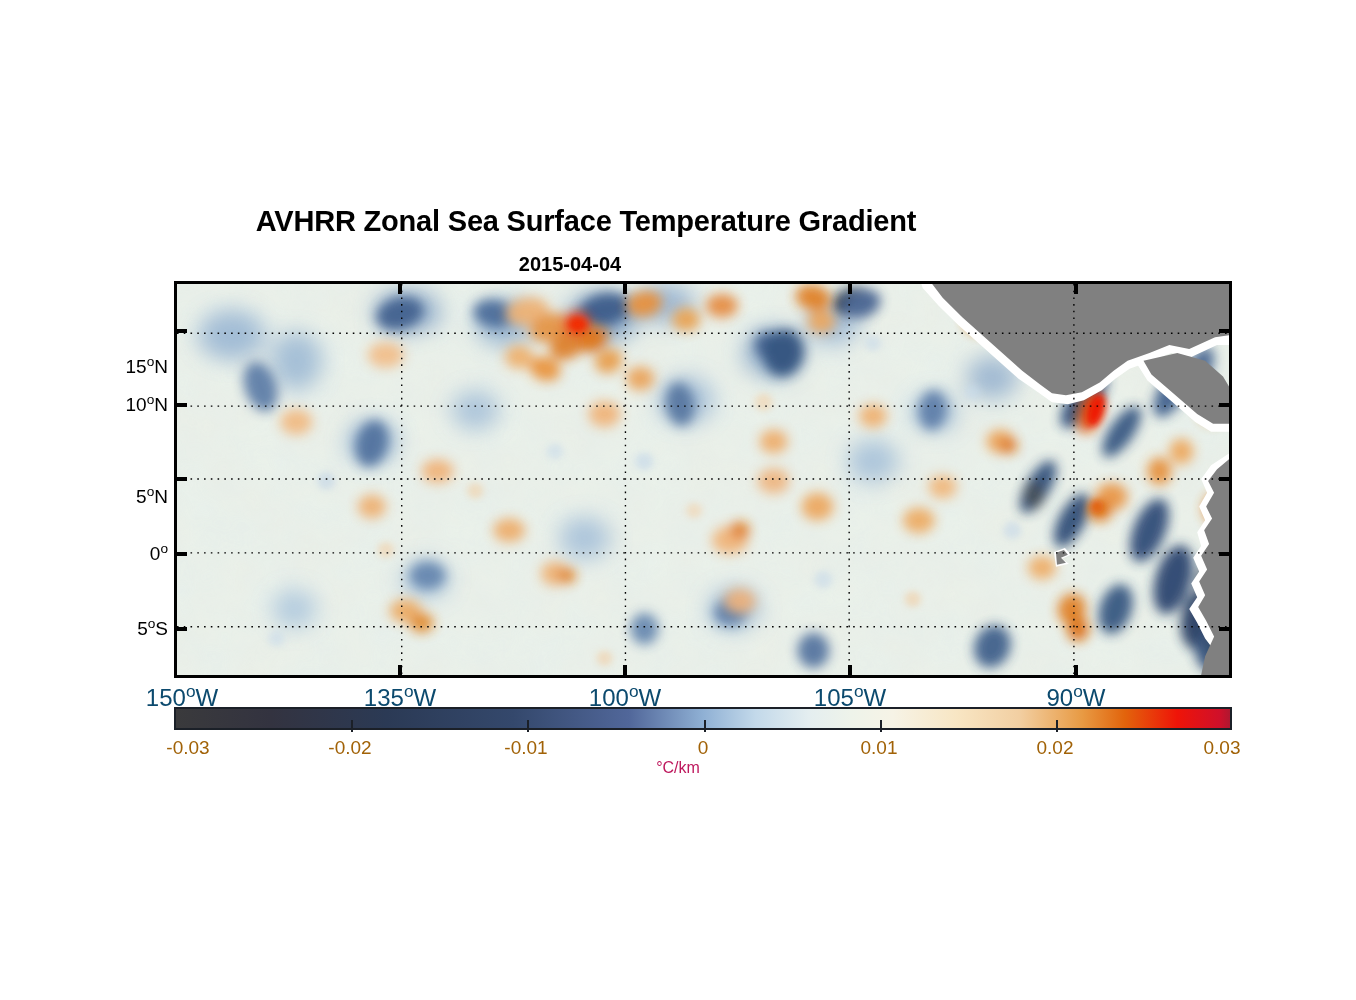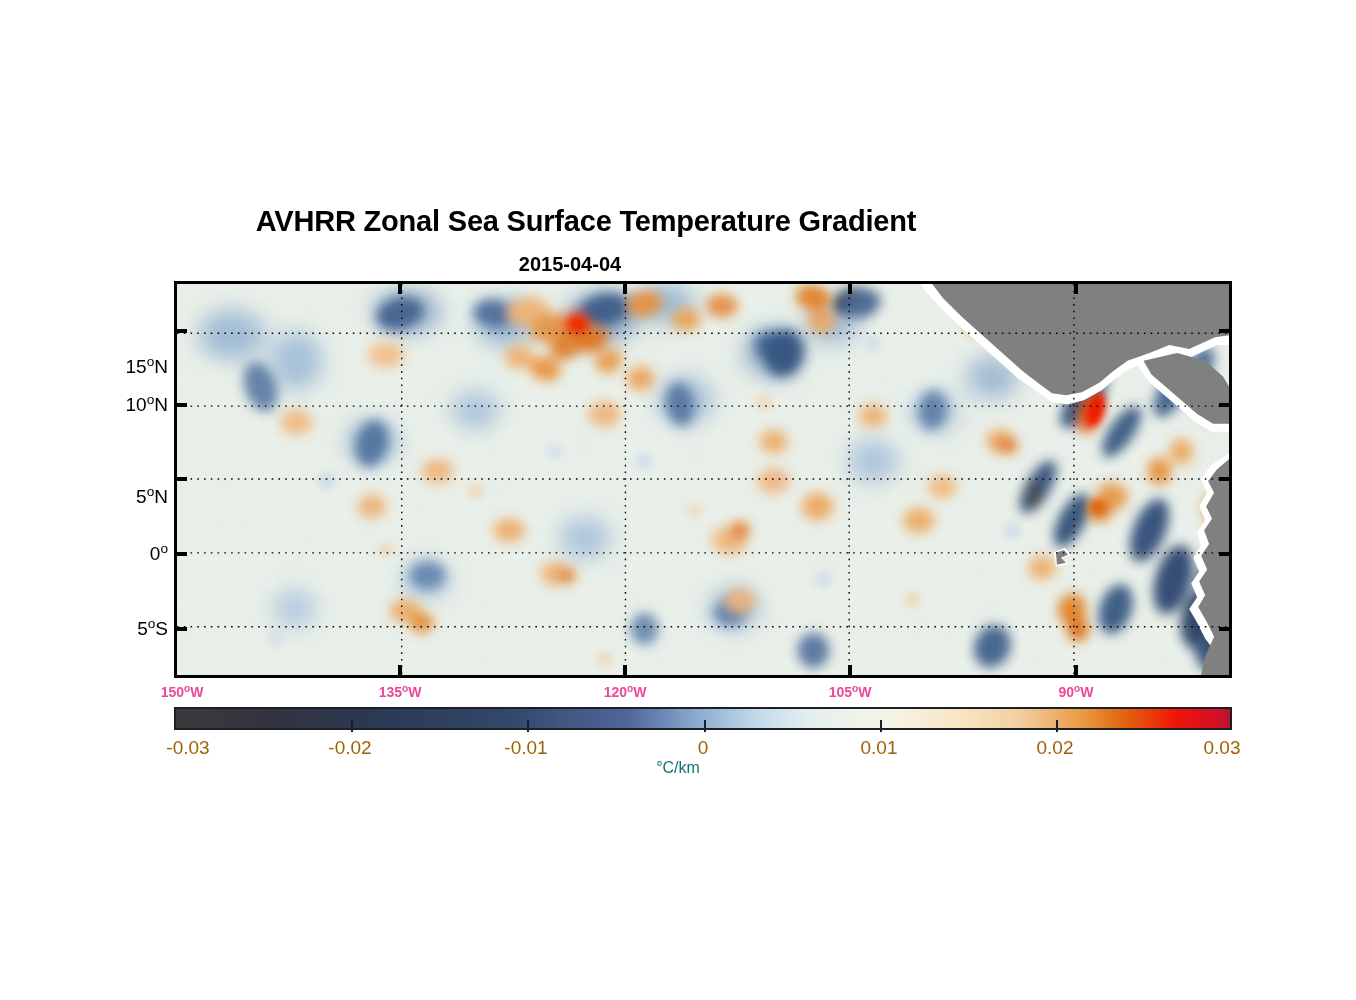--- a/index.html
+++ b/index.html
@@ -64,25 +64,24 @@
     position: absolute;
     right: 1188px;        
     text-align: right;
     font-size: 19px;
     color: #000;
     white-space: nowrap;
   }
   .xlab {
     position: absolute;
     top: 684px;
-    font-size: 14px;
-    color: #ec4899;
+    font-size: 24px;
+    color: #0c4a6e;
     transform: translateX(-50%);
     white-space: nowrap;
-    font-weight: bold;
   }
   sup.deg {
     font-size: 0.72em;
     vertical-align: 0.52em;
     line-height: 0;
   }
 
   
   #cbar {
     position: absolute;
@@ -114,21 +113,21 @@
     transform: translateX(-50%);
     white-space: nowrap;
   }
   #cbunit {
     position: absolute;
     left: 0;
     top: 759px;
     width: 1356px;
     text-align: center;
     font-size: 16px;
-    color: #0f766e;
+    color: #be185d;
   }
 </style>
 </head>
 <body>
 
 <div id="title">AVHRR Zonal Sea Surface Temperature Gradient</div>
 <div id="subtitle">2015-04-04</div>
 
 <div id="plot">
 
@@ -395,21 +394,21 @@
   <span>5</span><sup class="deg">o</sup><span>S</span>
 </div>
 
 <div class="xlab" style="left:182px;">
   <span>150</span><sup class="deg">o</sup><span>W</span>
 </div>
 <div class="xlab" style="left:400px;">
   <span>135</span><sup class="deg">o</sup><span>W</span>
 </div>
 <div class="xlab" style="left:625px;">
-  <span>120</span><sup class="deg">o</sup><span>W</span>
+  <span>100</span><sup class="deg">o</sup><span>W</span>
 </div>
 <div class="xlab" style="left:850px;">
   <span>105</span><sup class="deg">o</sup><span>W</span>
 </div>
 <div class="xlab" style="left:1076px;">
   <span>90</span><sup class="deg">o</sup><span>W</span>
 </div>
 
 <div id="cbar">
   <div id="cbar-grad" style="background: linear-gradient(to right, rgb(58, 58, 60) 0%, rgb(51, 51, 64) 9%, rgb(43, 58, 85) 20%, rgb(52, 72, 108) 32%, rgb(81, 103, 154) 43%, rgb(143, 176, 212) 50%, rgb(195, 217, 234) 55%, rgb(228, 238, 240) 60%, rgb(238, 243, 234) 64%, rgb(246, 243, 230) 68%, rgb(248, 230, 196) 74%, rgb(242, 207, 162) 80%, rgb(232, 154, 67) 86%, rgb(226, 100, 12) 90%, rgb(239, 20, 8) 95%, rgb(208, 16, 42) 99%, rgb(176, 23, 48) 100%);"></div>

